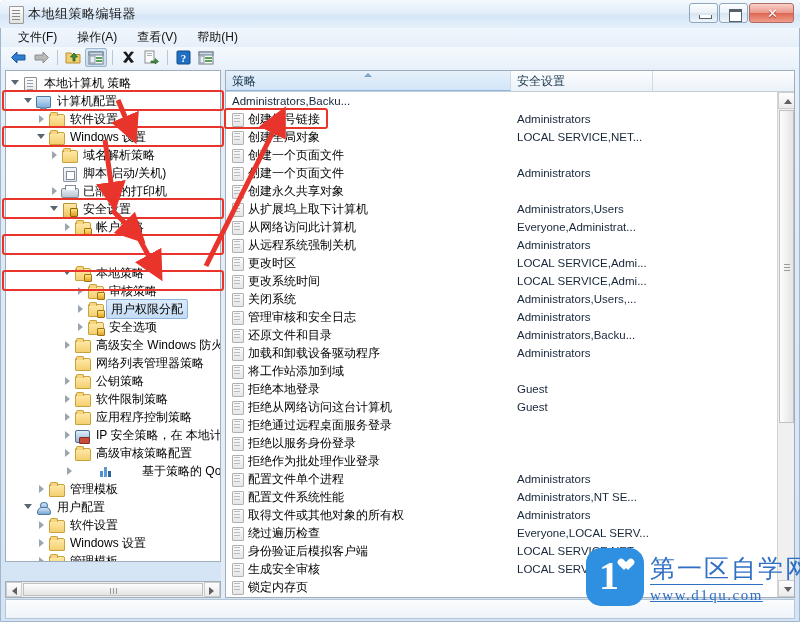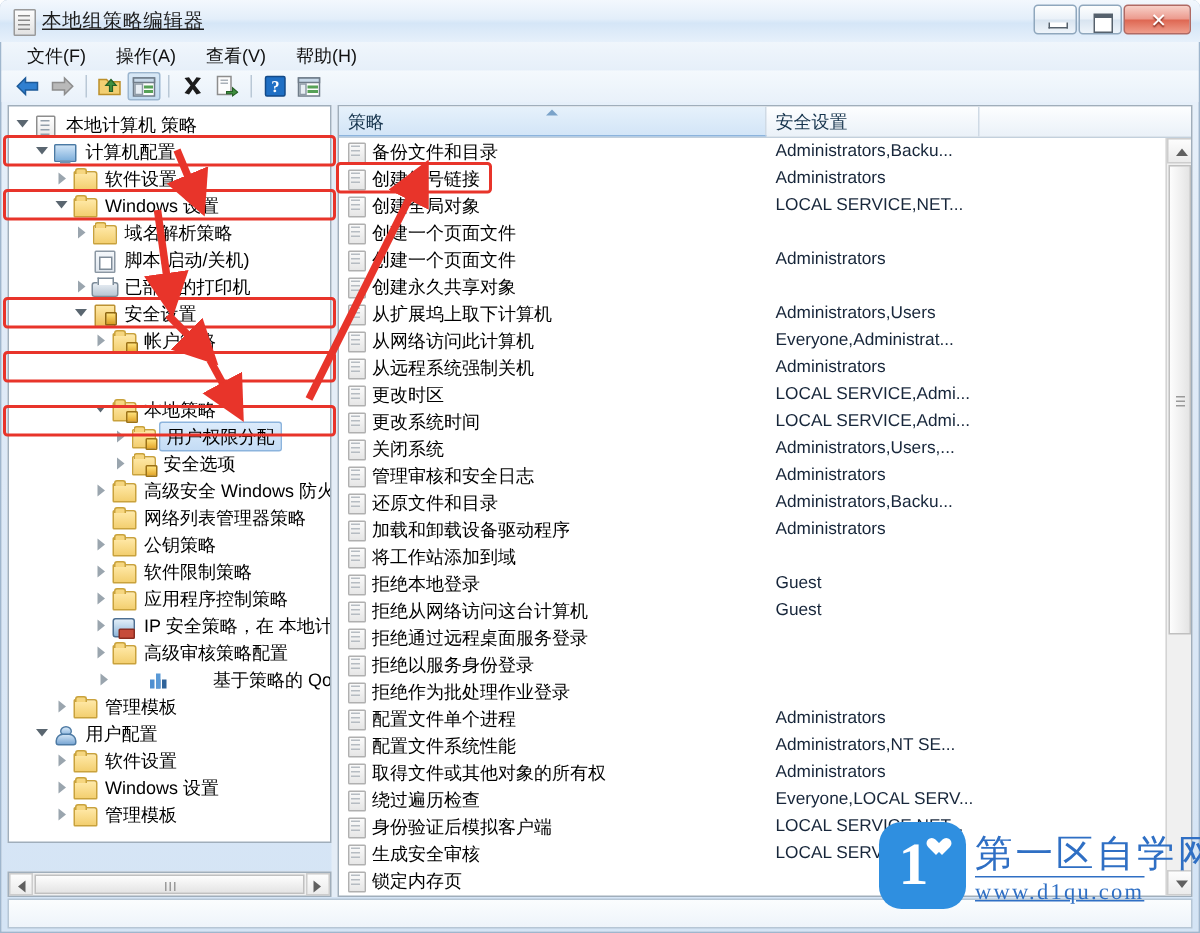--- a/index.html
+++ b/index.html
@@ -27,21 +27,20 @@
     background:linear-gradient(to bottom,#fdfdfd,#e2e2e2);
     border:1px solid #9a9a9a;border-radius:1px;
   }
   .title-icon:after{
     content:"";position:absolute;left:2px;top:3px;width:8px;height:1px;
     background:#8a8a8a;box-shadow:0 3px 0 #8a8a8a,0 6px 0 #8a8a8a,0 9px 0 #8a8a8a;
   }
   .title-text{
     position:absolute;left:28px;top:5px;font-size:13px;color:#1b1b1b;
     letter-spacing:.5px;
-    text-decoration:underline;
   }
   .win-btns{position:absolute;right:6px;top:3px;height:21px;display:flex;}
   .wb{
     width:29px;height:20px;margin-left:1px;
     border:1px solid #8fa7bd;border-radius:3px;
     background:linear-gradient(to bottom,#fdfefe 0%,#eaf1f8 48%,#d8e4f0 52%,#eef4fa 100%);
     position:relative;box-sizing:border-box;
   }
   .wb.close{
     width:45px;
@@ -524,20 +523,27 @@
               <span class="ic-folder ic-lock"></span>
             </span>
             <span class="tlabel">帐户策略</span>
           </div>
           <div class="tnode" style="padding-left: 55px; margin-top: 28px;">
             <span class="twist expanded"></span>
             <span class="ticon">
               <span class="ic-folder ic-lock"></span>
             </span>
             <span class="tlabel">本地策略</span>
+          </div>
+          <div class="tnode" style="padding-left: 68px;">
+            <span class="twist collapsed"></span>
+            <span class="ticon">
+              <span class="ic-folder ic-lock"></span>
+            </span>
+            <span class="tlabel">审核策略</span>
           </div>
           <div class="tnode sel" style="padding-left: 68px;">
             <span class="twist collapsed"></span>
             <span class="ticon">
               <span class="ic-folder ic-lock"></span>
             </span>
             <span class="tlabel">用户权限分配</span>
           </div>
           <div class="tnode" style="padding-left: 68px;">
             <span class="twist collapsed"></span>
@@ -648,24 +654,20 @@
         </div>
         <div class="lv-col" style="width:142px">
           <span>安全设置</span>
         </div>
         <div class="lv-col" style="width:114px;border-right:none">
           <span></span>
         </div>
       </div>
       <div class="lv-body" id="list-root">
           <div class="lv-row">
-            <div class="lv-cell-name">
-              <span class="pol-icon"></span>
-              <span>备份文件和目录</span>
-            </div>
             <div class="lv-cell-val">Administrators,Backu...</div>
           </div>
           <div class="lv-row">
             <div class="lv-cell-name">
               <span class="pol-icon"></span>
               <span>创建符号链接</span>
             </div>
             <div class="lv-cell-val">Administrators</div>
           </div>
           <div class="lv-row">

